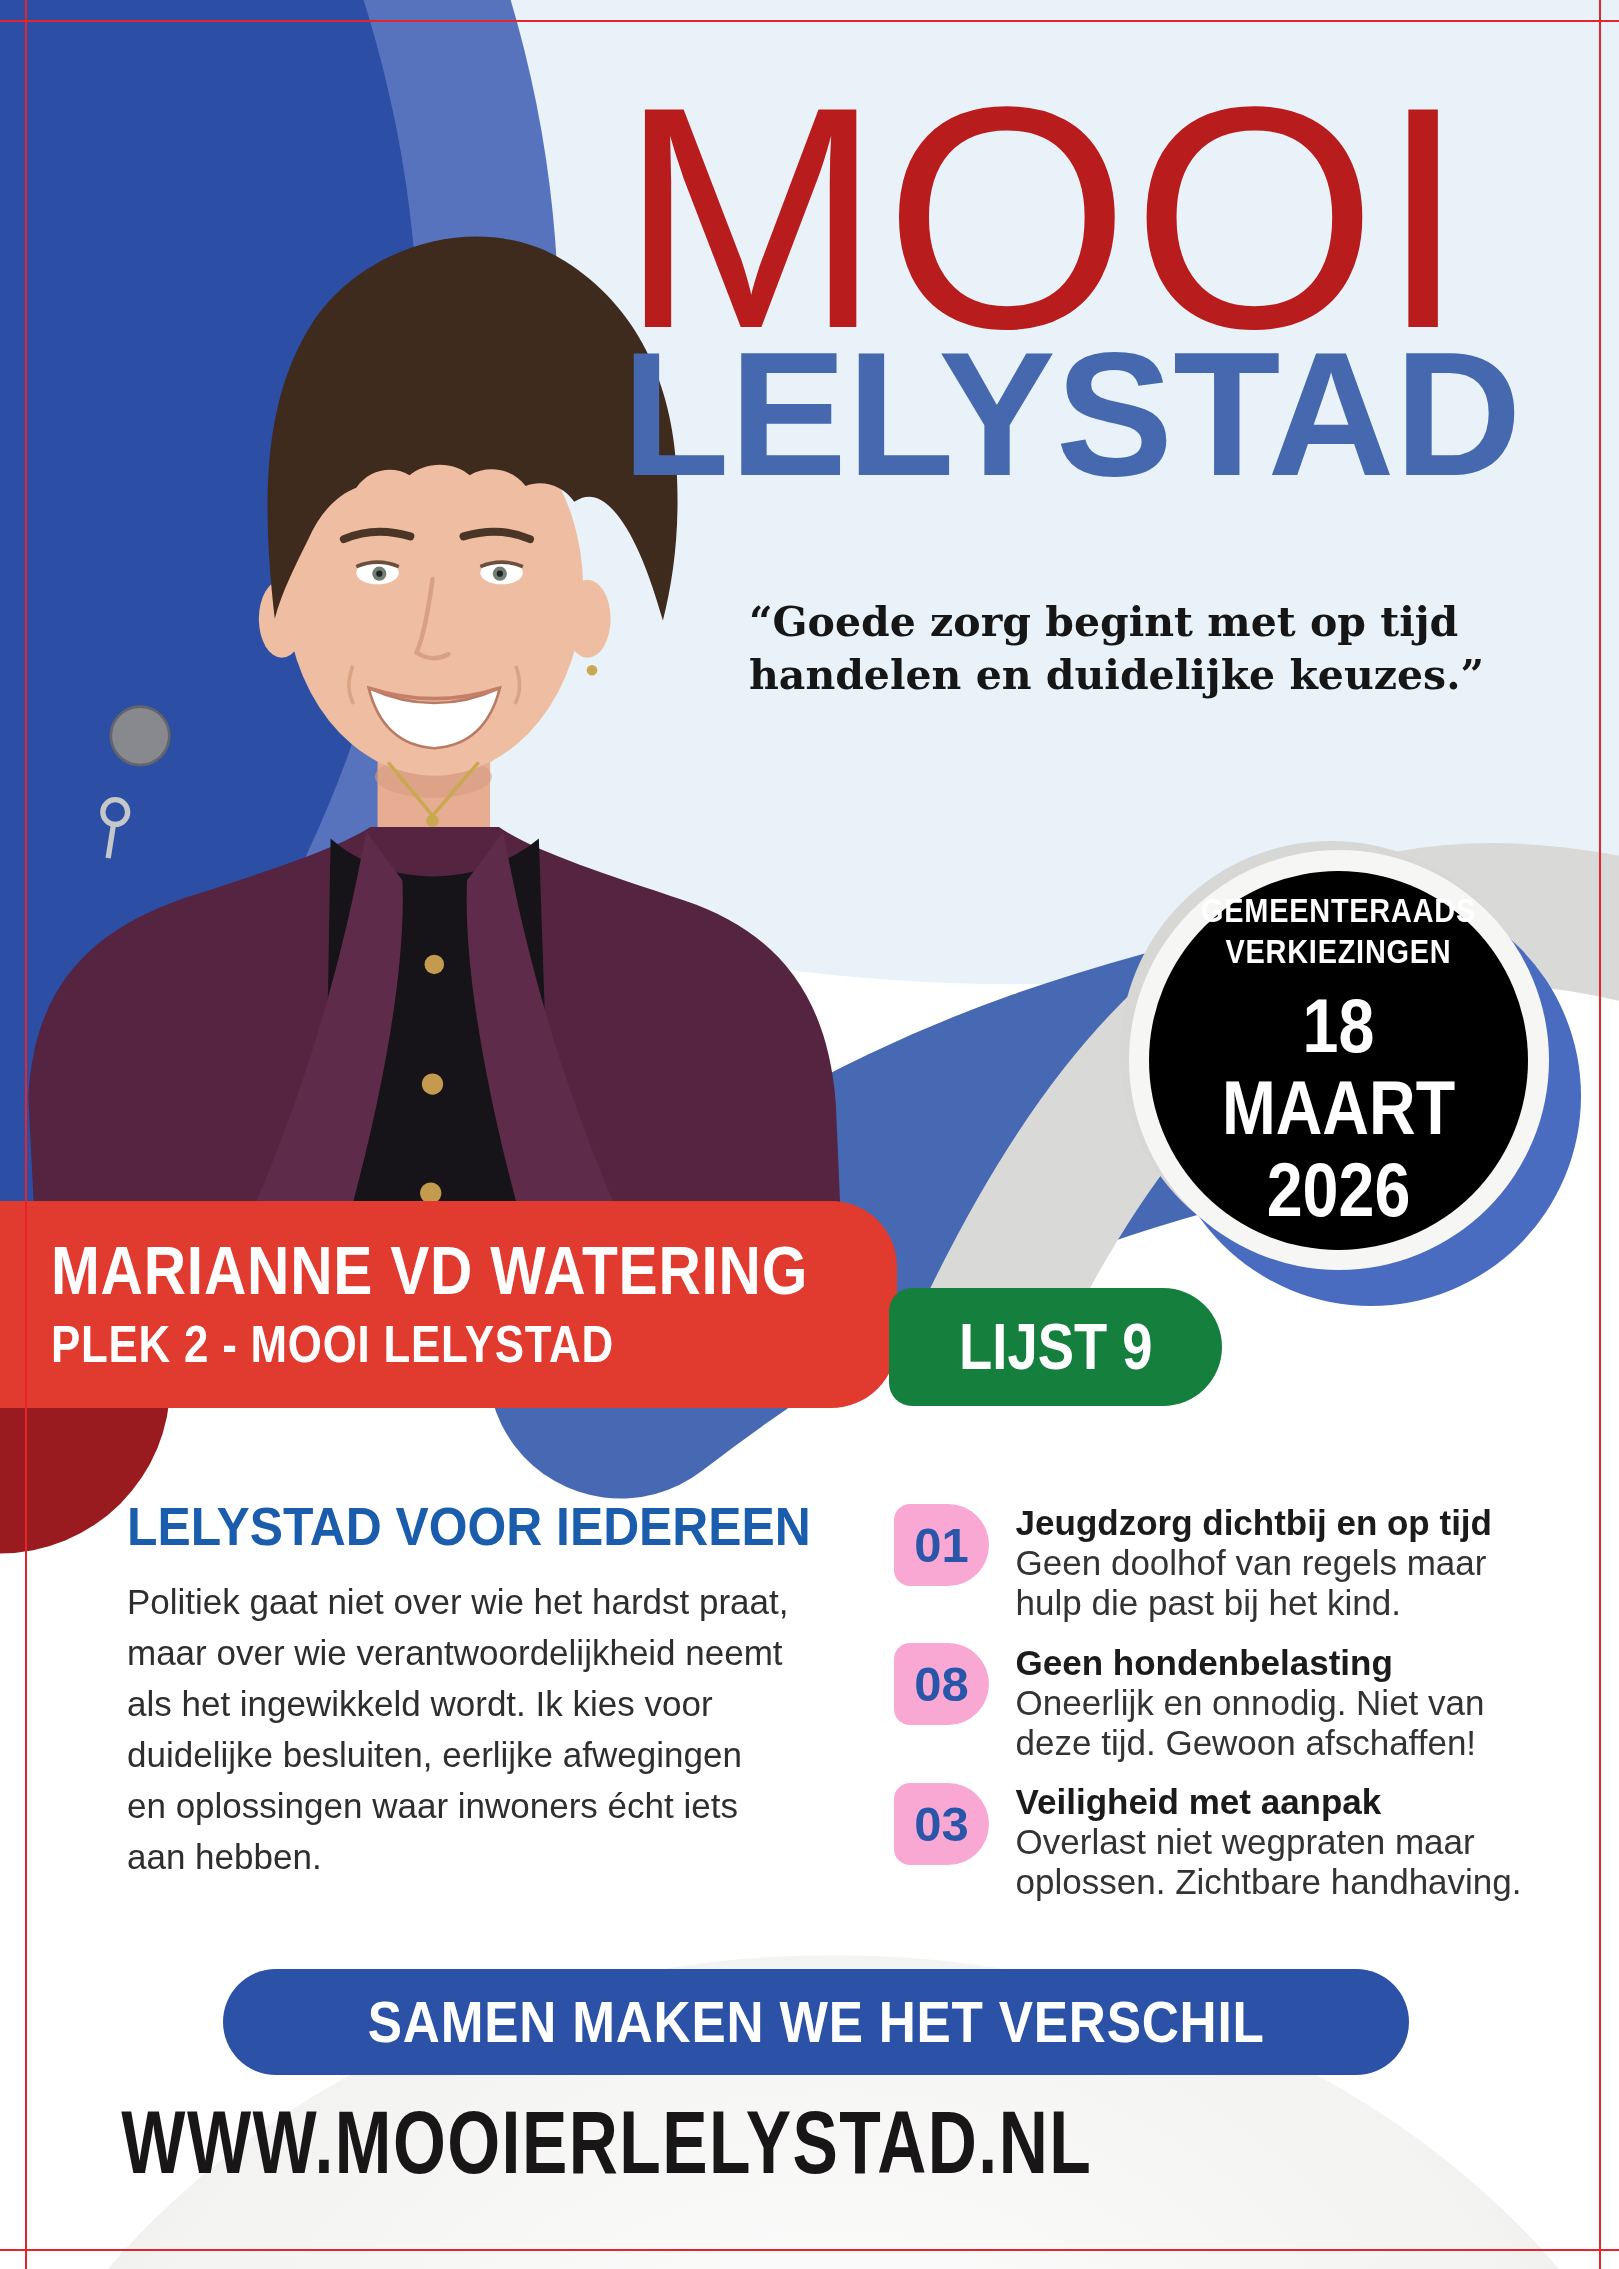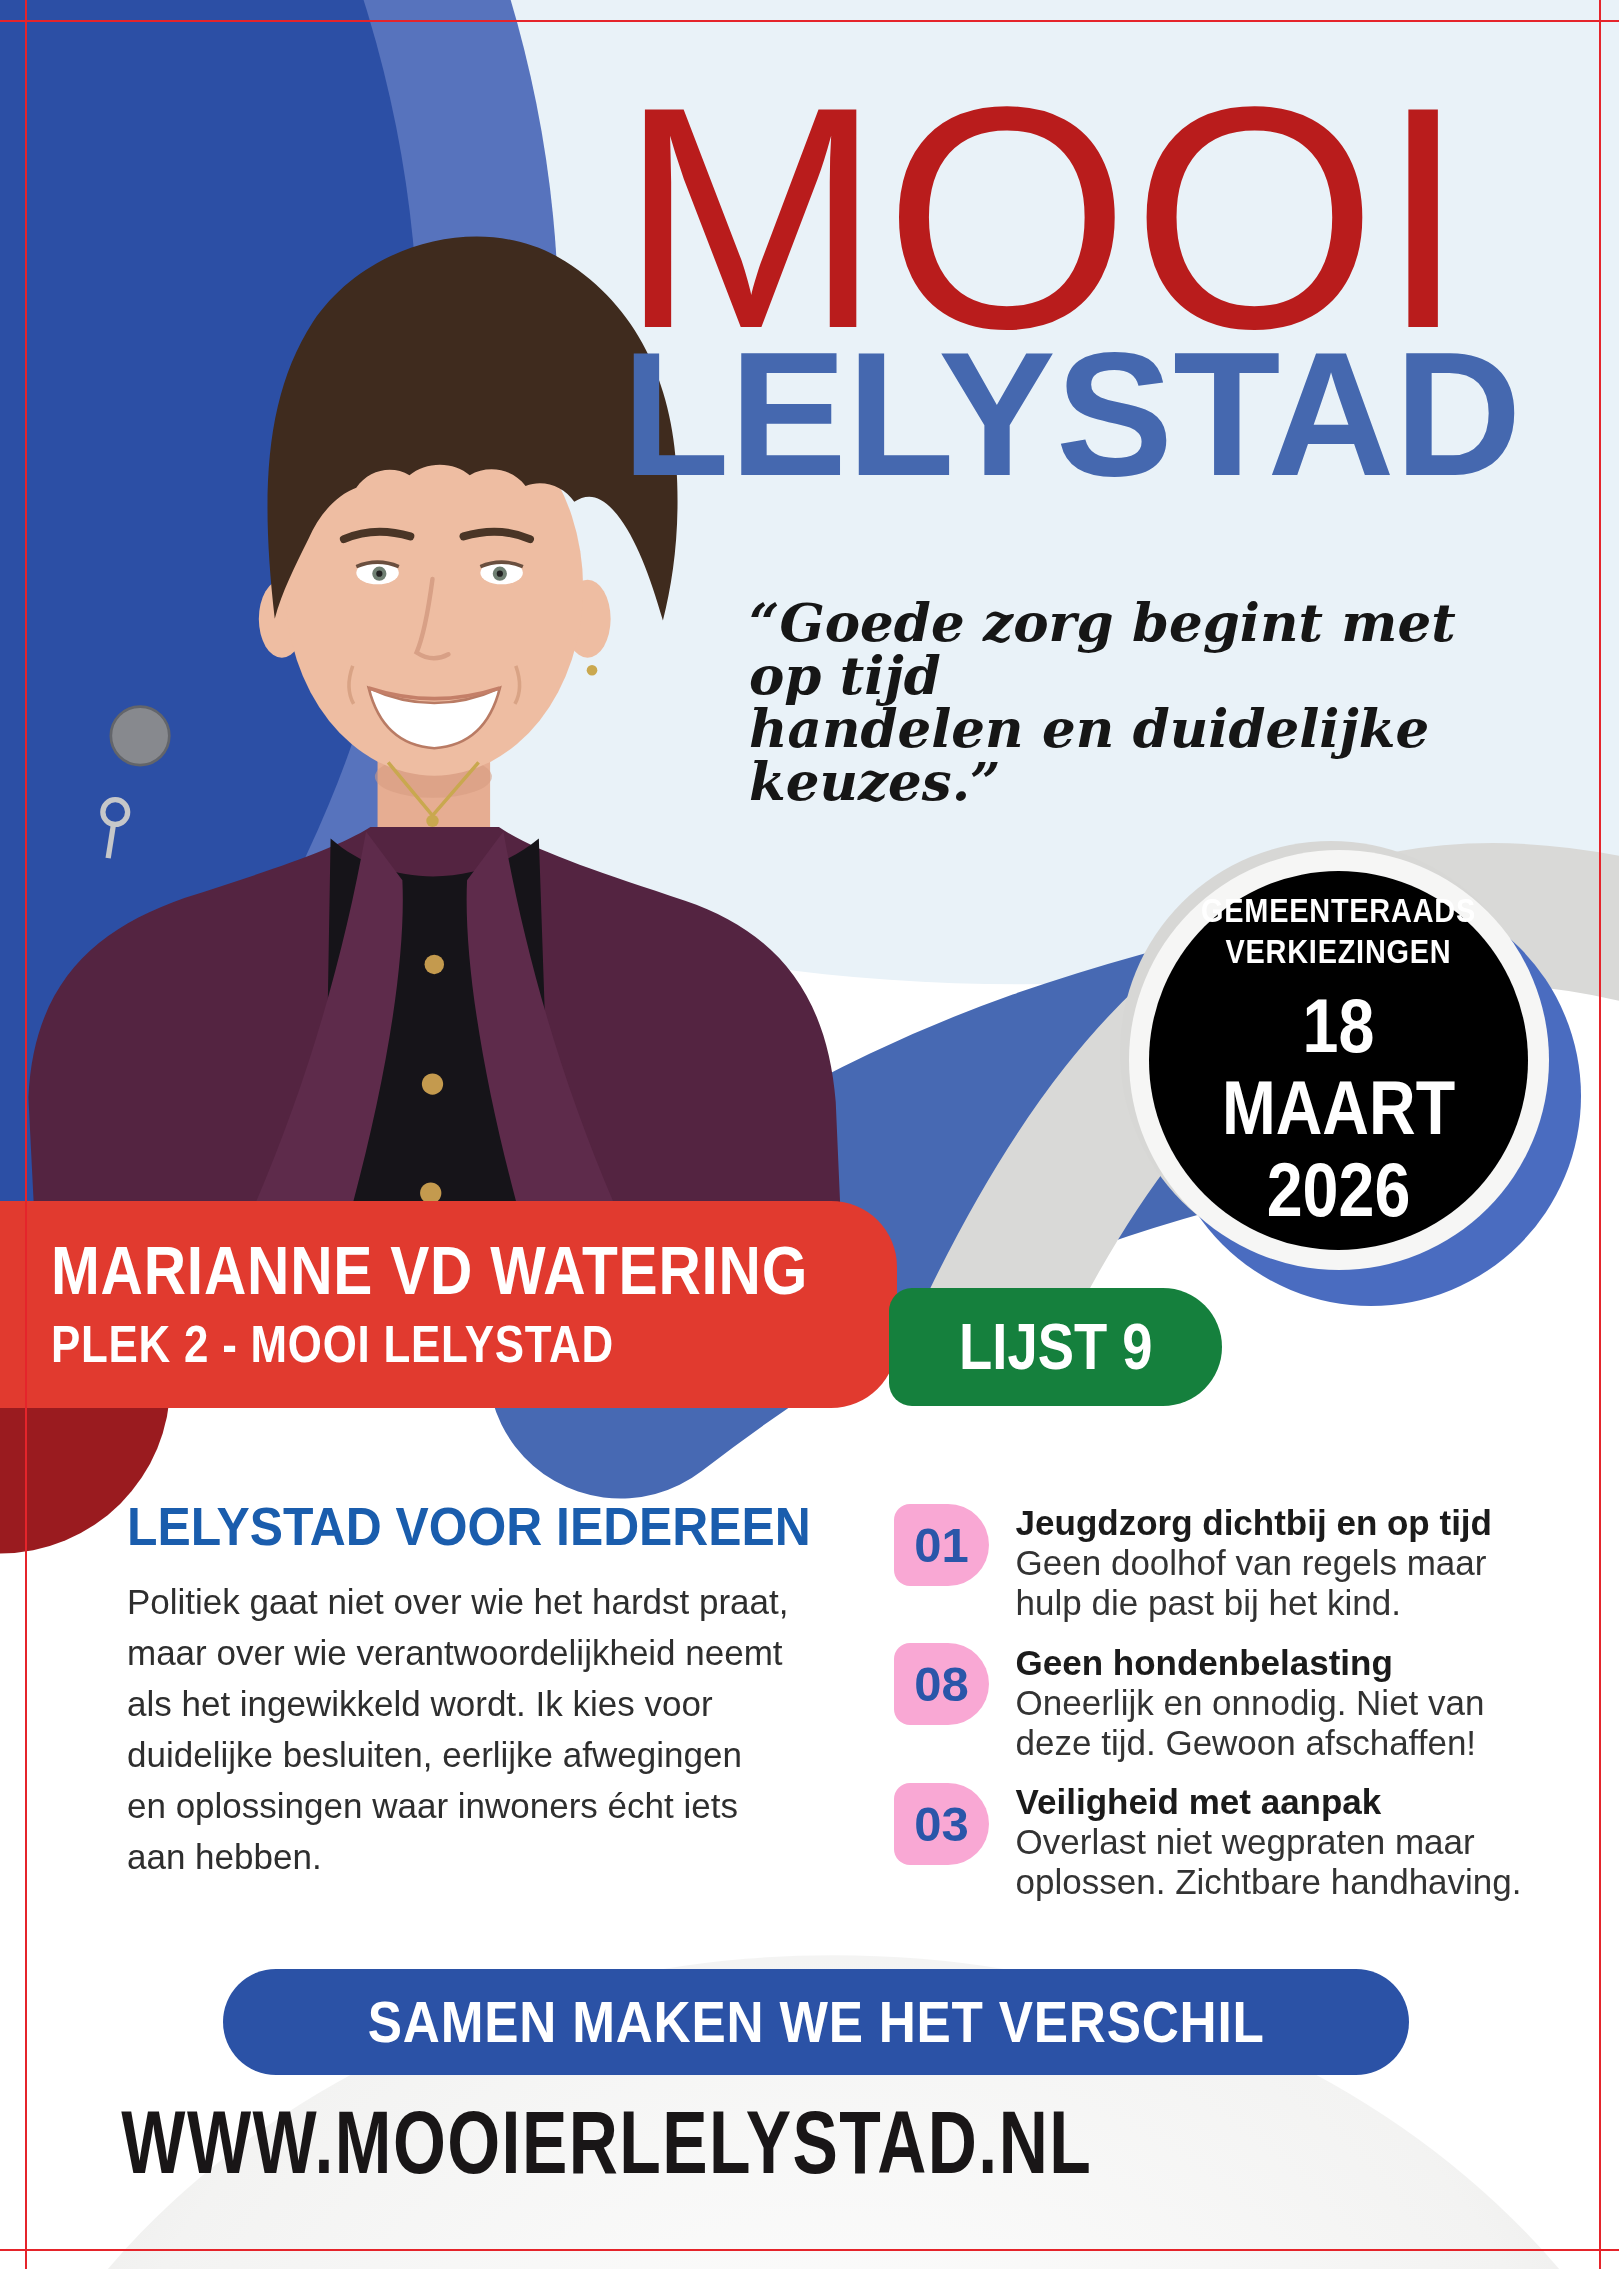--- a/index.html
+++ b/index.html
@@ -16,22 +16,22 @@
     letter-spacing:1.8px;color:#b91c1c;
   }
   .logo-lelystad{
     left:622px;top:326px;font-size:176px;line-height:1;font-weight:800;
     letter-spacing:0px;color:#4568af;
   }
 
   
   .quote{
     left:749px;top:596px;width:780px;
-    font-family:"DejaVu Serif",serif;font-style:italic;font-weight:600;
-    font-size:53px;line-height:53px;color:#161616;white-space:pre-line;
+    font-family:"DejaVu Serif",serif;font-weight:600;
+    font-size:41px;line-height:53px;color:#161616;white-space:pre-line;
   }
 
   
   .circle{border-radius:50%;}
   .badge-gray{left:1120px;top:841px;width:422px;height:422px;background:#d7d7d5;}
   .badge-bluecircle{left:1161px;top:886px;width:420px;height:420px;background:#4a6cc0;}
   .badge-white{left:1129px;top:850px;width:420px;height:420px;background:#f6f6f5;}
   .badge-red{
     left:1149px;top:871px;width:379px;height:379px;background:#000000;
     display:flex;flex-direction:column;align-items:center;justify-content:center;

